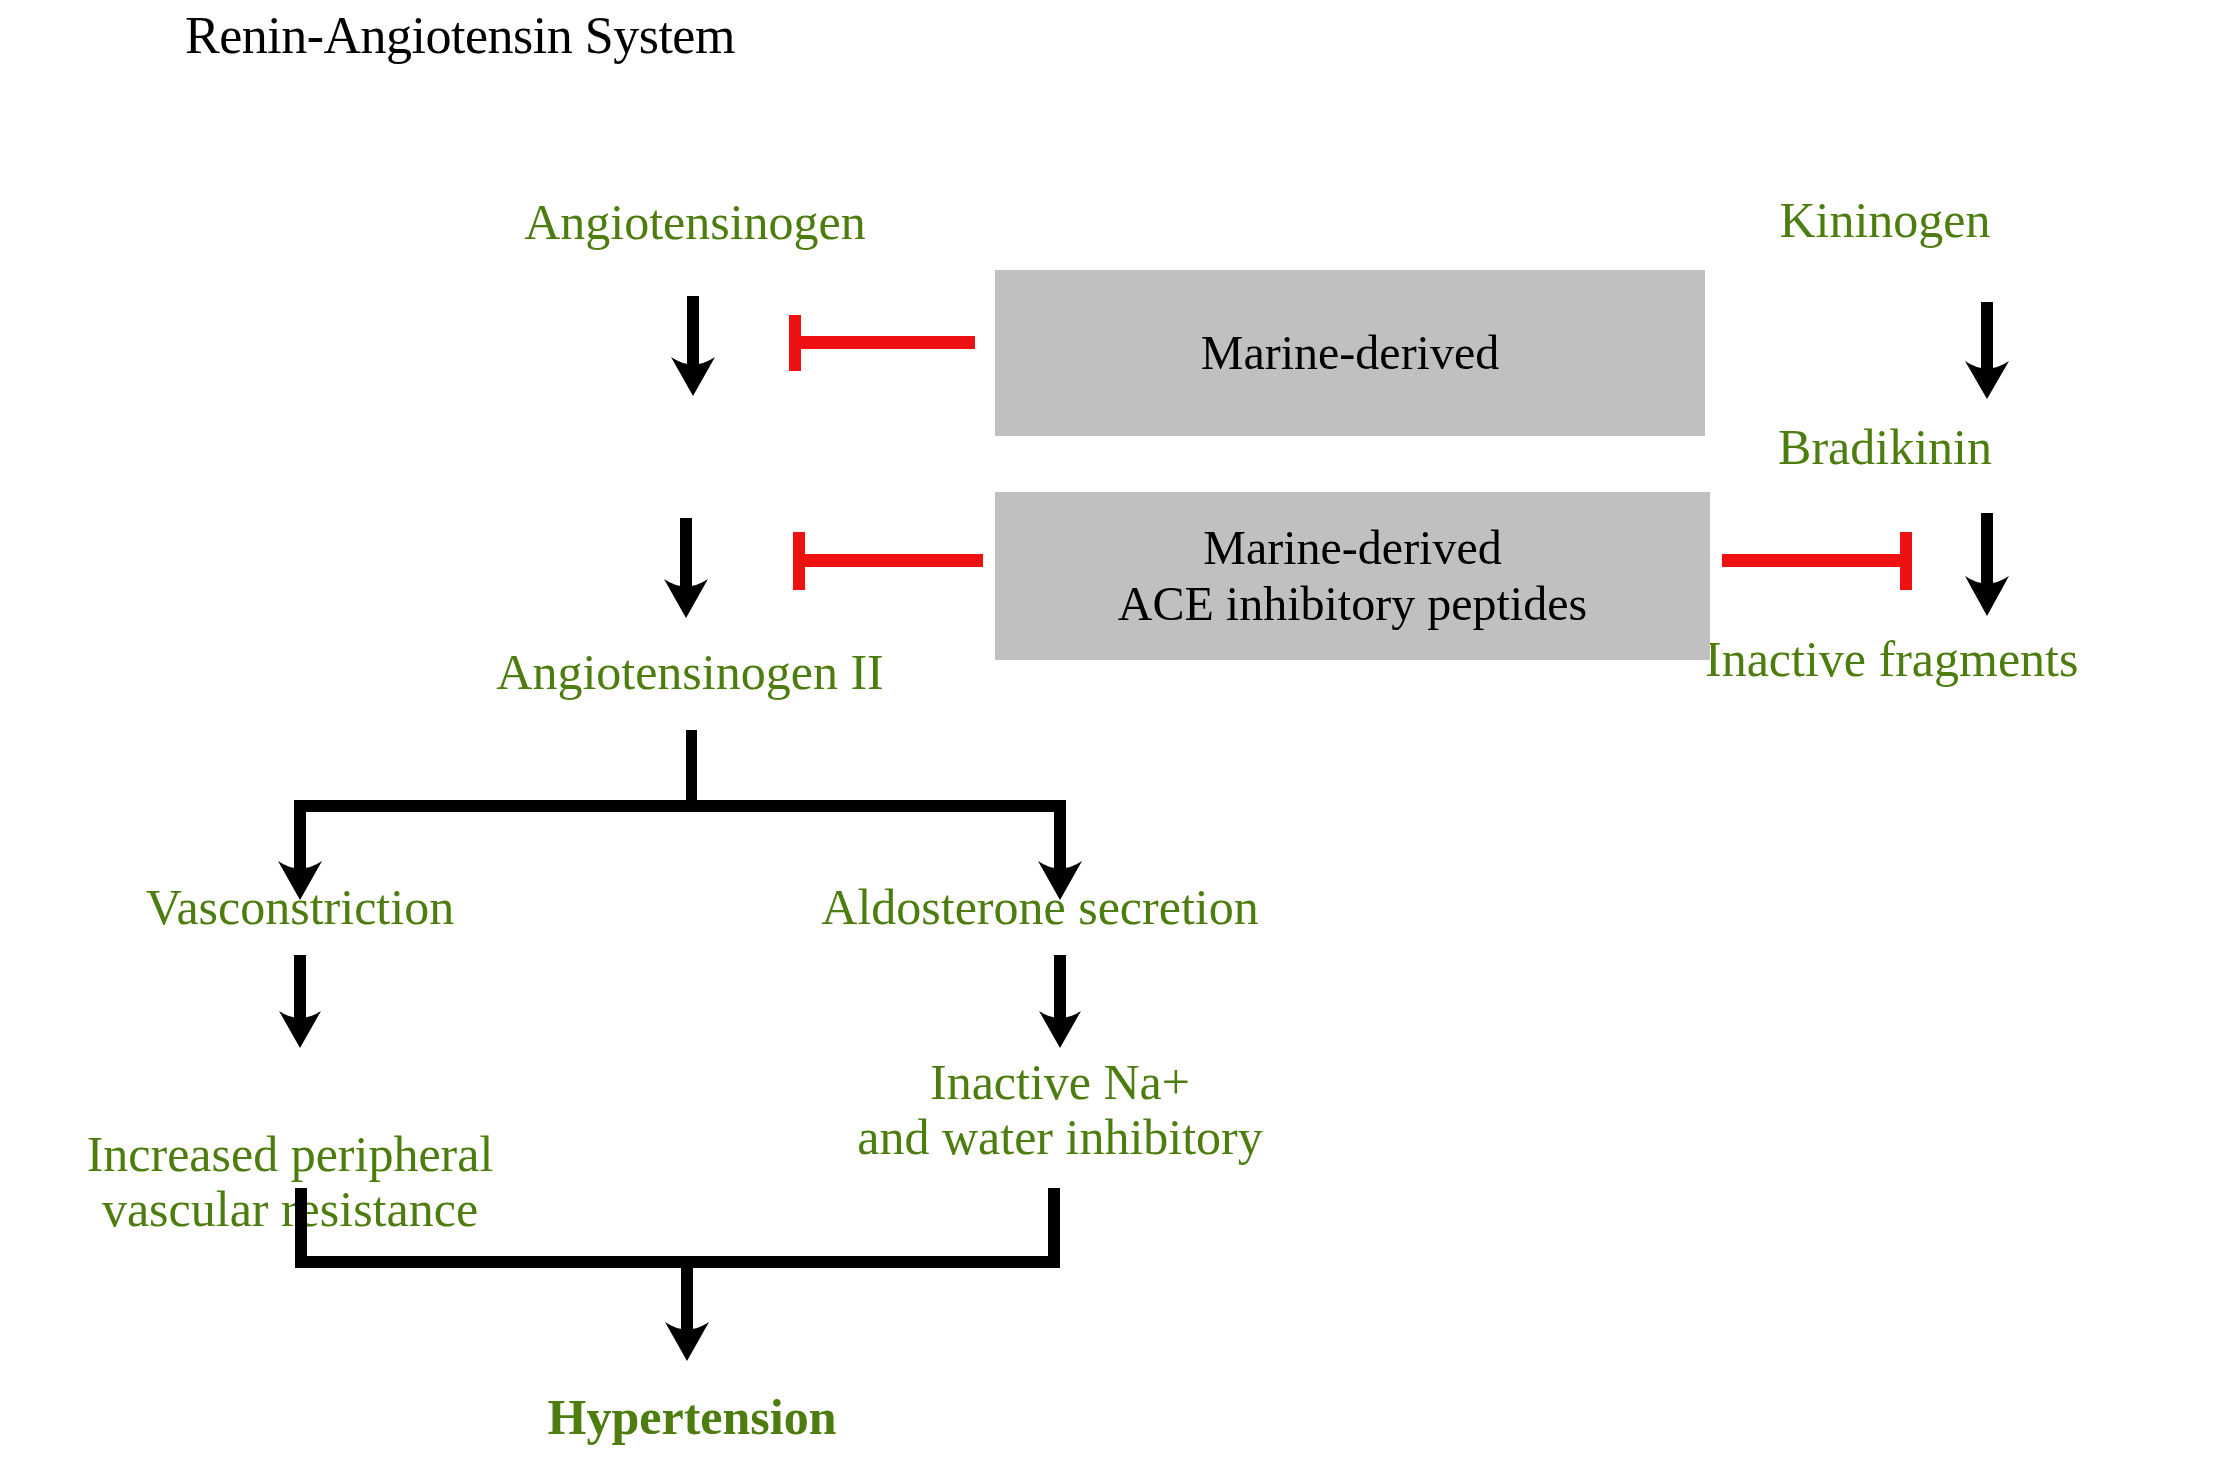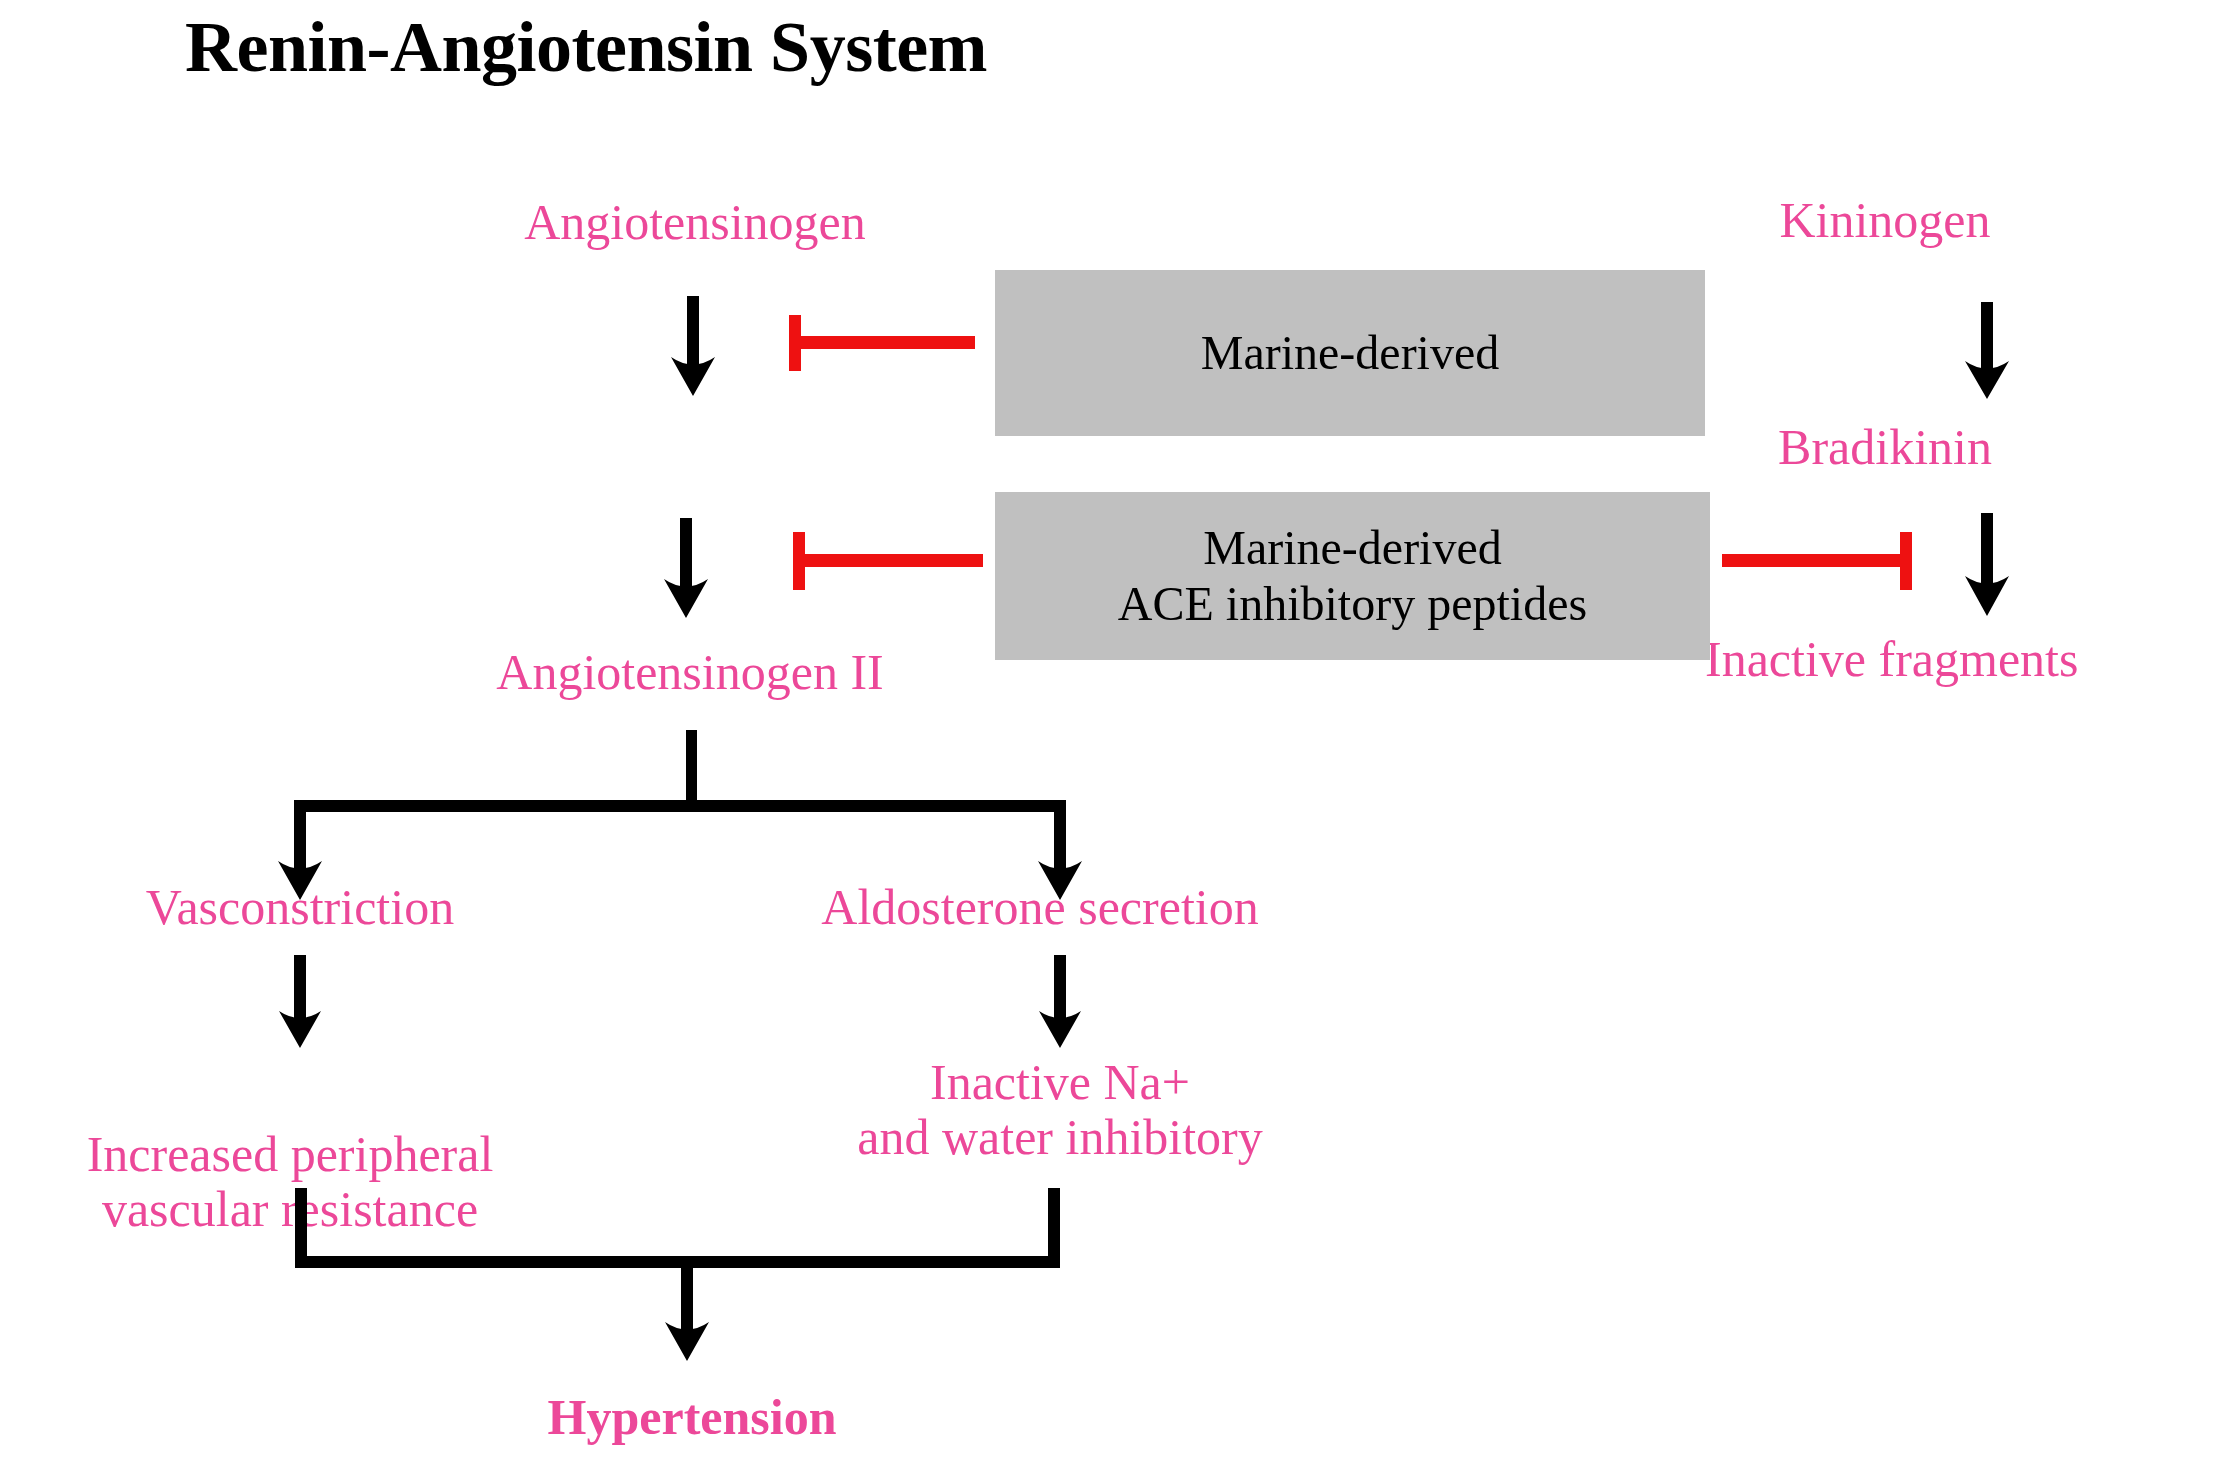--- a/index.html
+++ b/index.html
@@ -15,30 +15,30 @@
     overflow: hidden;
     font-family: "Liberation Serif", "DejaVu Serif", serif;
     color: #000000;
   }
   .node {
     position: absolute;
     text-align: center;
     white-space: nowrap;
     line-height: 1.08;
     font-size: 50px;
-    color: #ec4899;
+    color: #4d7c0f;
   }
   .node.two-line {
     white-space: normal;
     line-height: 1.1;
   }
   .title {
     position: absolute;
-    font-weight: bold;
-    font-size: 72px;
+    font-weight: normal;
+    font-size: 52px;
     letter-spacing: -0.5px;
     white-space: nowrap;
   }
   .emph {
     font-weight: bold;
   }
   
   .graybox {
     position: absolute;
     background: #c0c0c0;

